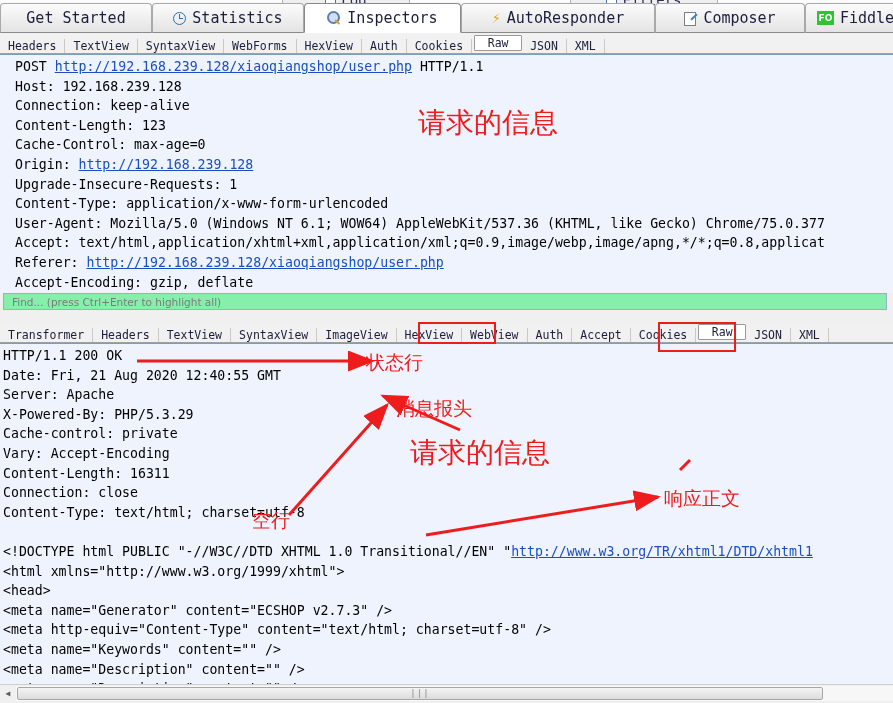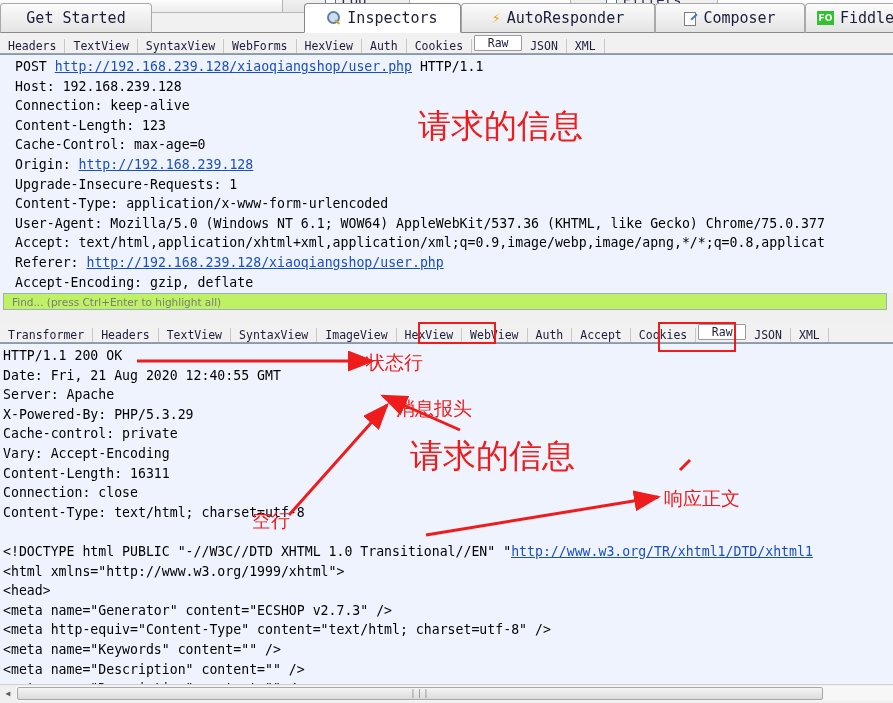--- a/index.html
+++ b/index.html
@@ -136,21 +136,21 @@
     font-size: 13.2px;
     line-height: 19.6px;
     color: #000;
   }
   .ln { height: 19.6px; }
   .lnk { color: #1a4fc4; text-decoration: underline; }
 
   
   .findbar {
     position: absolute; left: 3px; width: 884px; height: 17px;
-    background: #bef264;
+    background: #86efac;
     border: 1px solid #9aaec4;
     font-family: "DejaVu Sans", sans-serif;
     font-size: 10.5px; color: #7b7b7b;
     display: flex; align-items: center;
     padding-left: 8px;
   }
 
   
   .hscroll {
     position: absolute; left: 0; width: 893px; height: 17px;
@@ -179,21 +179,21 @@
     width: 893px; height: 703px;
     pointer-events: none;
   }
   .anno-text {
     position: absolute;
     color: #ee1c1c;
     font-family: "DejaVu Sans", "Liberation Sans", sans-serif;
     white-space: nowrap;
     font-weight: 500;
   }
-  .anno-big { font-size: 33px; font-family: Liberation Mono, monospace; }
+  .anno-big { font-size: 28px; font-family: Liberation Mono, monospace; }
   .anno-mid { font-size: 19px; }
   .anno-box {
     position: absolute;
     border: 2px solid #ee1c1c;
   }
 </style>
 </head>
 <body>
 
 <div id="app">
@@ -205,20 +205,24 @@
     </div>
     <div class="clip-tab" style="left:570px;width:148px;">
       <span class="clip-box"></span>
       <span>Filters</span>
     </div>
   </div>
 
   <div class="tabstrip">
     <div class="mtab" style="left:0px;width:152px;">
       <span>Get Started</span>
+    </div>
+    <div class="mtab" style="left:152px;width:152px;">
+      <span class="ticon ico-clock"></span>
+      <span>Statistics</span>
     </div>
     <div class="mtab active" style="left:304px;width:157px;">
       <span class="ticon ico-magnify"></span>
       <span>Inspectors</span>
     </div>
     <div class="mtab" style="left:461px;width:194px;">
       <span class="ticon ico-bolt">⚡</span>
       <span>AutoResponder</span>
     </div>
     <div class="mtab" style="left:655px;width:150px;">

